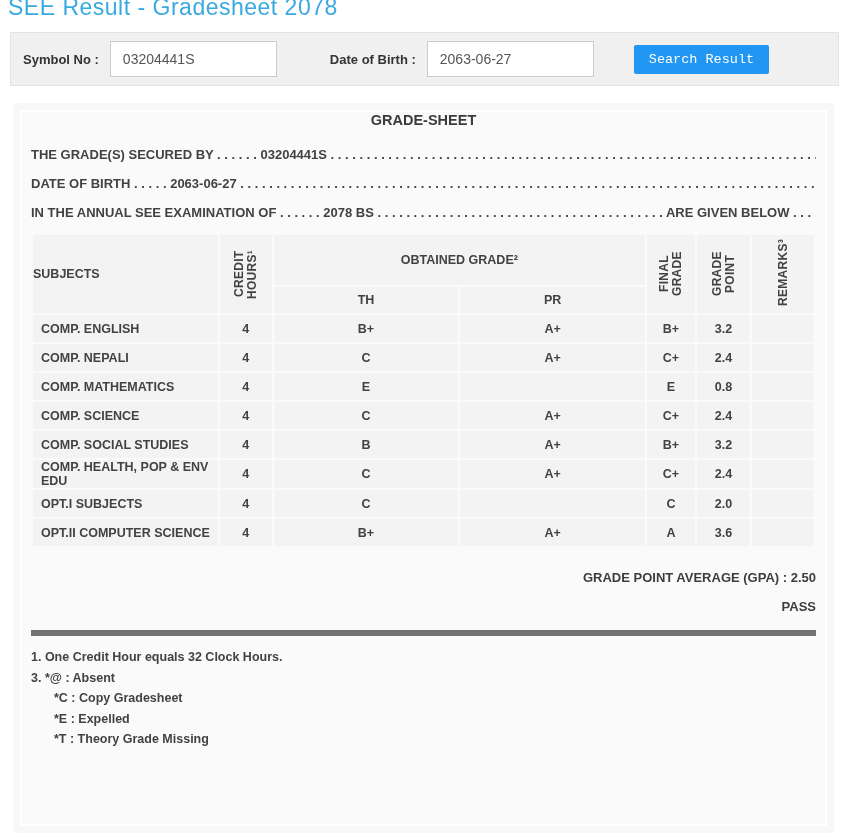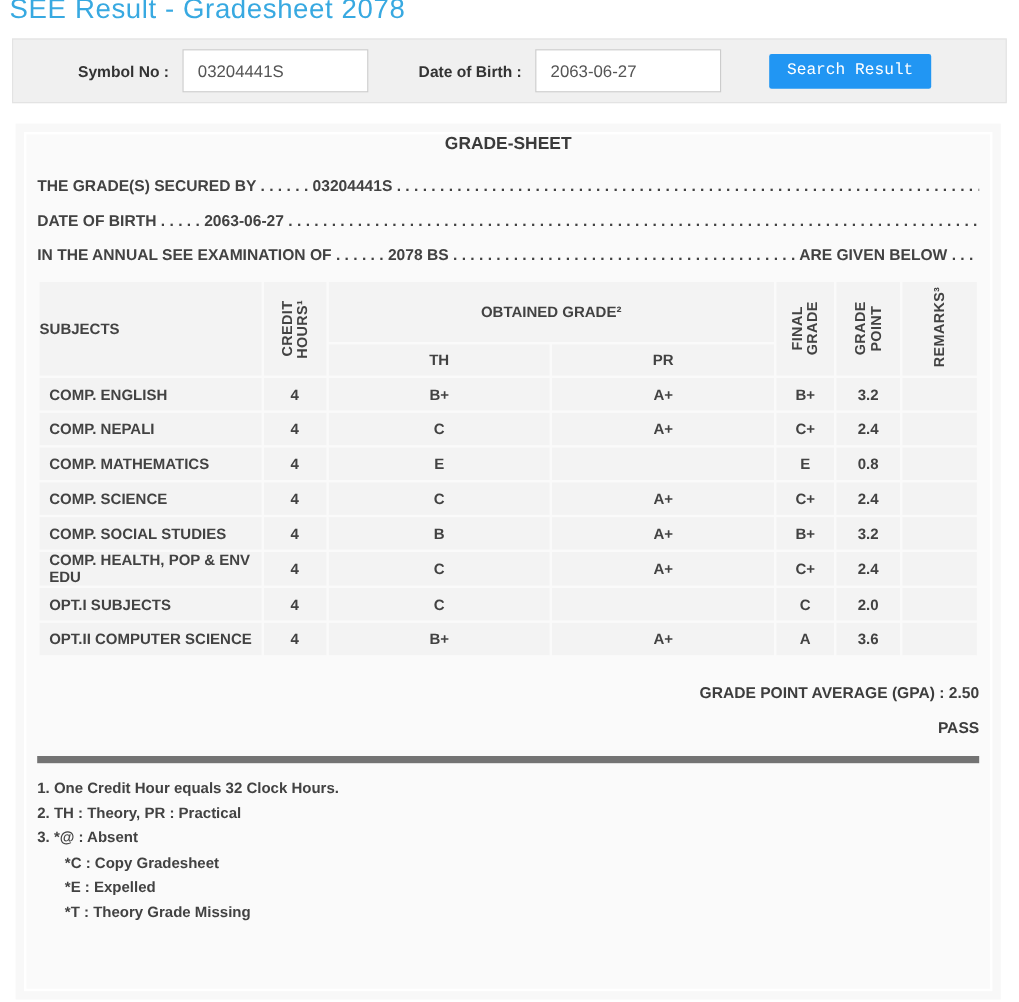--- a/index.html
+++ b/index.html
@@ -14,23 +14,23 @@
     font-size: 23px; font-weight: 400; letter-spacing: 0.5px;
     color: #38a9e1;
   }
 
   
   .search-bar {
     margin: 11px 10px 0 10px; height: 54px; box-sizing: border-box;
     background: #f0f0f0; border: 1px solid #e3e3e3;
     display: flex; align-items: center; padding: 0 12px;
   }
-  .search-bar label { font-size: 13px; font-weight: bold; color: #333; white-space: nowrap; margin-left: 42px; }
+  .search-bar label { font-size: 13px; font-weight: bold; color: #333; white-space: nowrap; }
   .search-bar input {
-    height: 36px; width: 155px; box-sizing: border-box;
+    height: 36px; width: 167px; box-sizing: border-box;
     border: 1px solid #cccccc; background: #fff;
     margin-left: 11px; padding: 16px 12px;
     font-size: 14px; color: #555; font-family: inherit;
   }
   .lbl-dob { margin-left: 53px; }
   .search-btn {
     margin-left: 40px; height: 29px; padding: 0 15px;
     background: #2196f3; color: #ffffff; border: none; border-radius: 2px;
     font-size: 13.5px; font-family: Liberation Mono, monospace; cursor: pointer;
   }
@@ -217,21 +217,20 @@
           <td></td>
         </tr>
       </tbody>
     </table>
 
     <div class="gpa-line">GRADE POINT AVERAGE (GPA) : 2.50</div>
     <div class="pass-line">PASS</div>
 
     <div class="notes">
       <div class="note">1. One Credit Hour equals 32 Clock Hours.</div>
-      <div class="note">2. TH : Theory, PR : Practical</div>
       <div class="note">3. *@ : Absent</div>
       <div class="note indent">*C : Copy Gradesheet</div>
       <div class="note indent">*E : Expelled</div>
       <div class="note indent">*T : Theory Grade Missing</div>
 
     </div>
 
   </div>
 </div>
 

